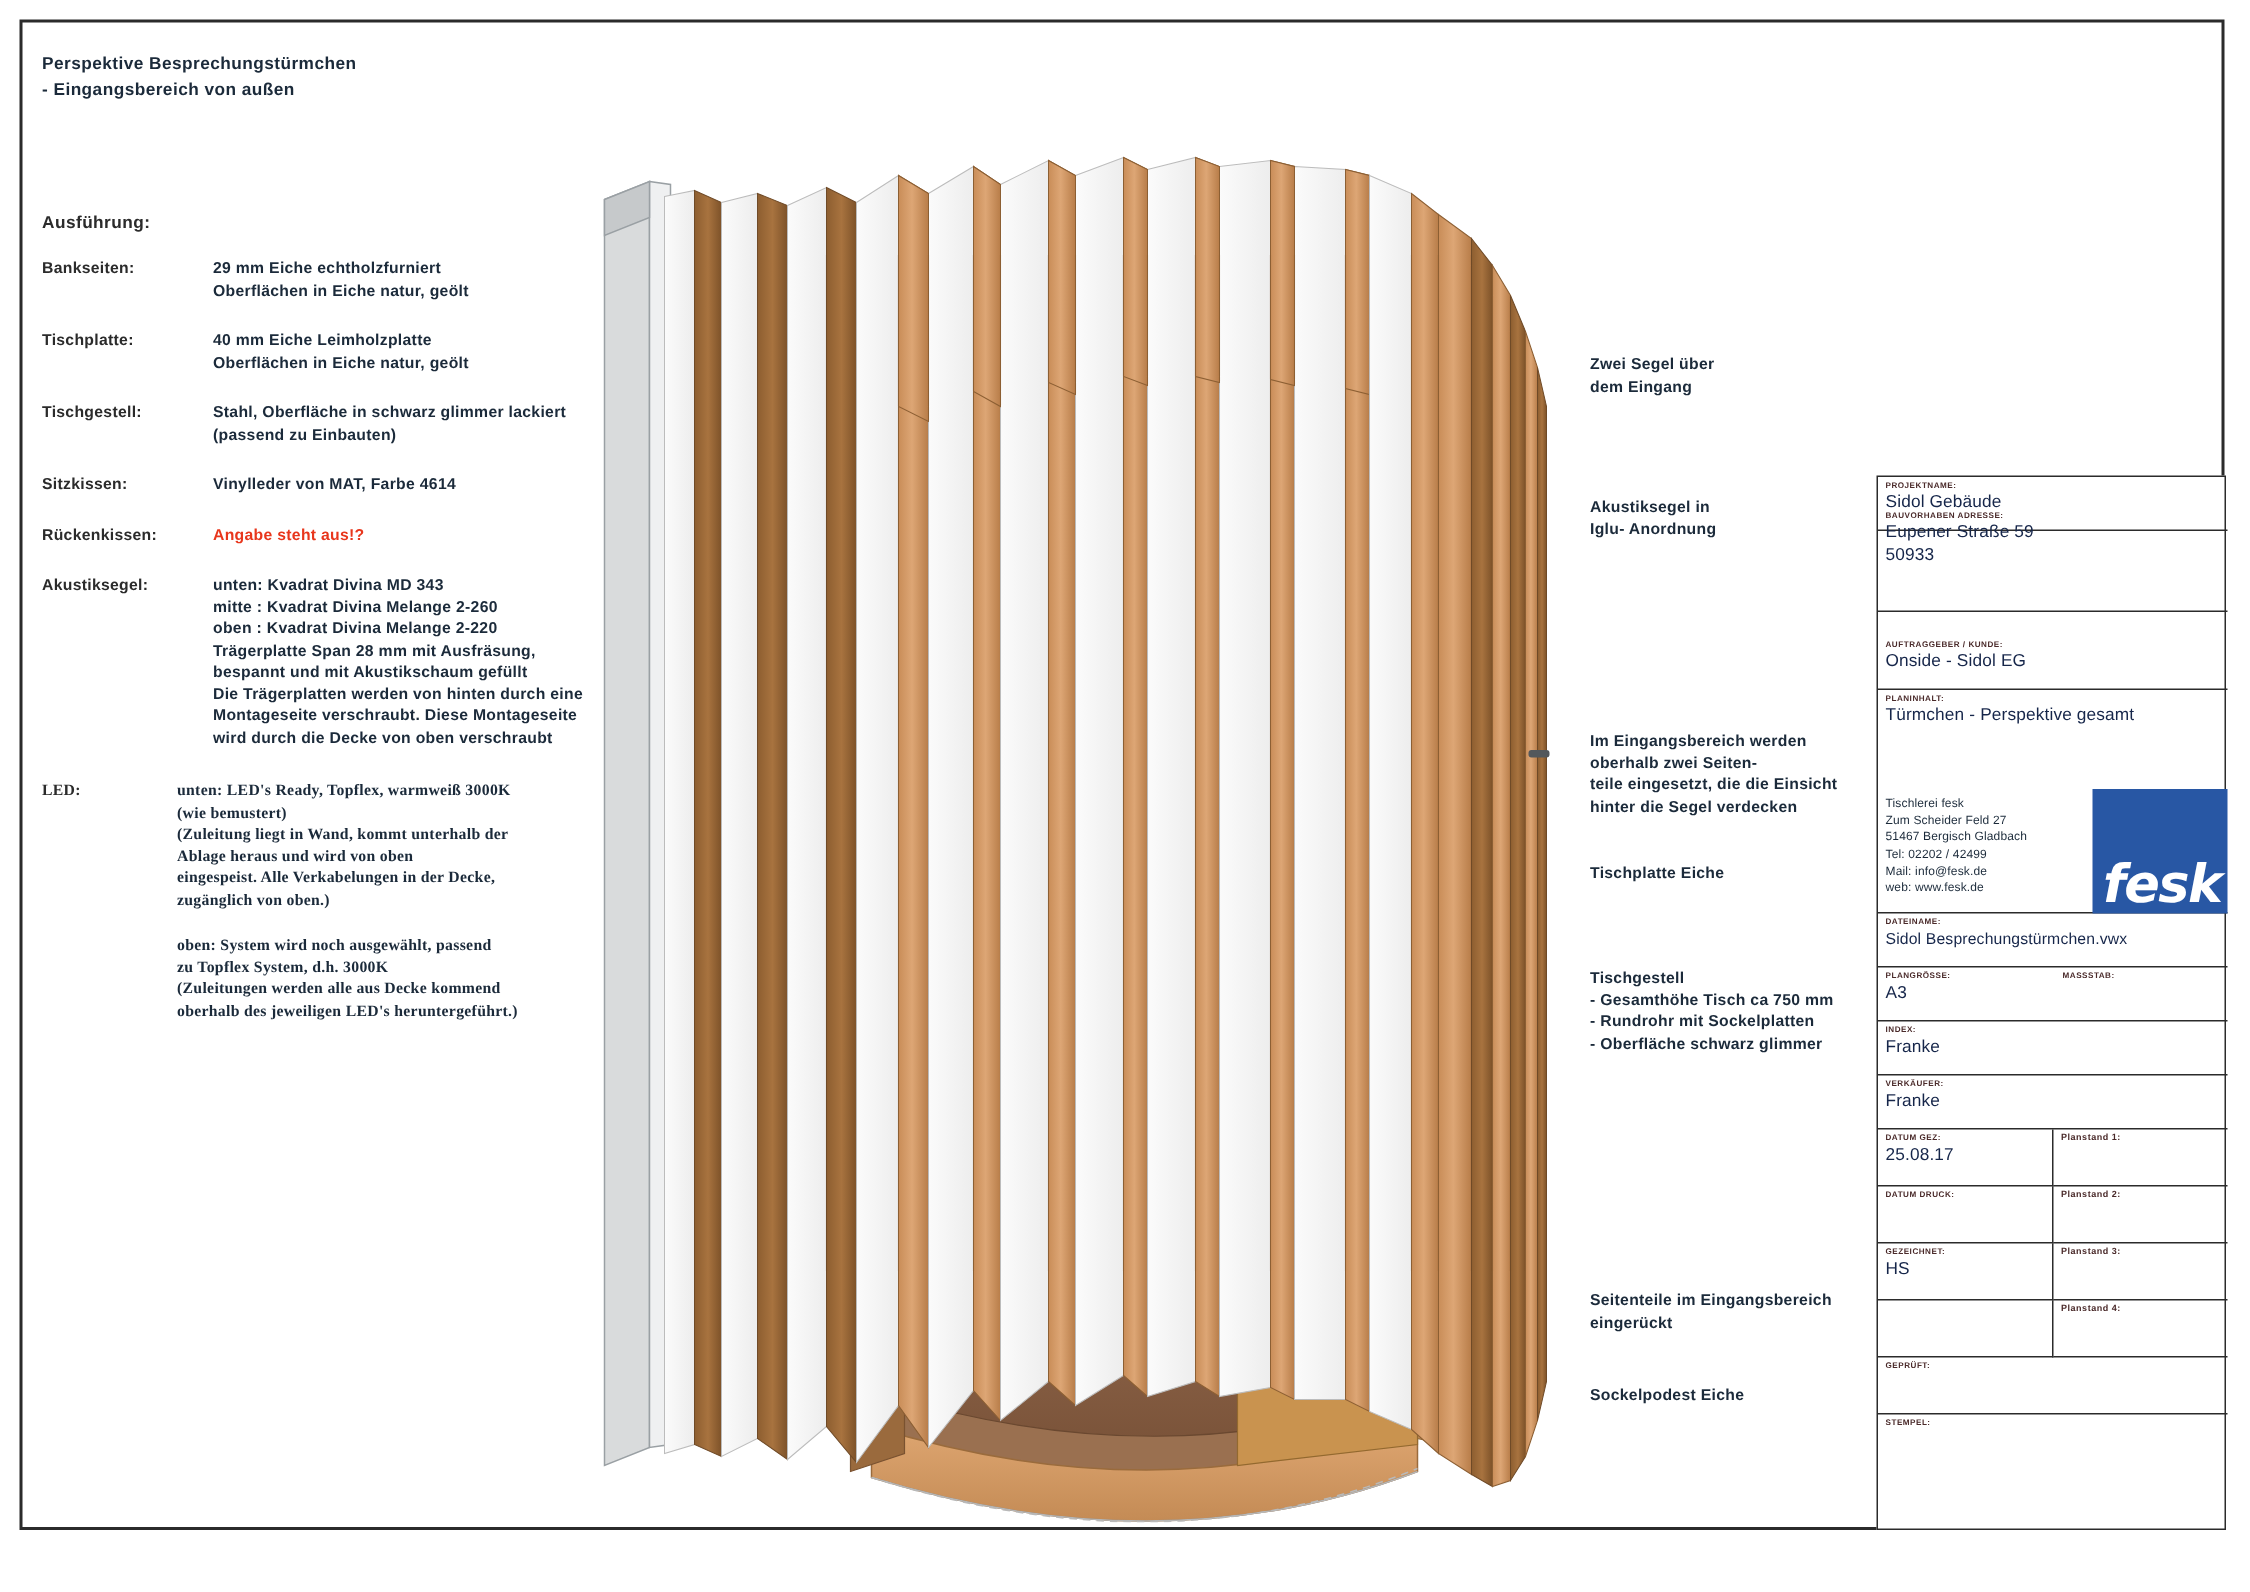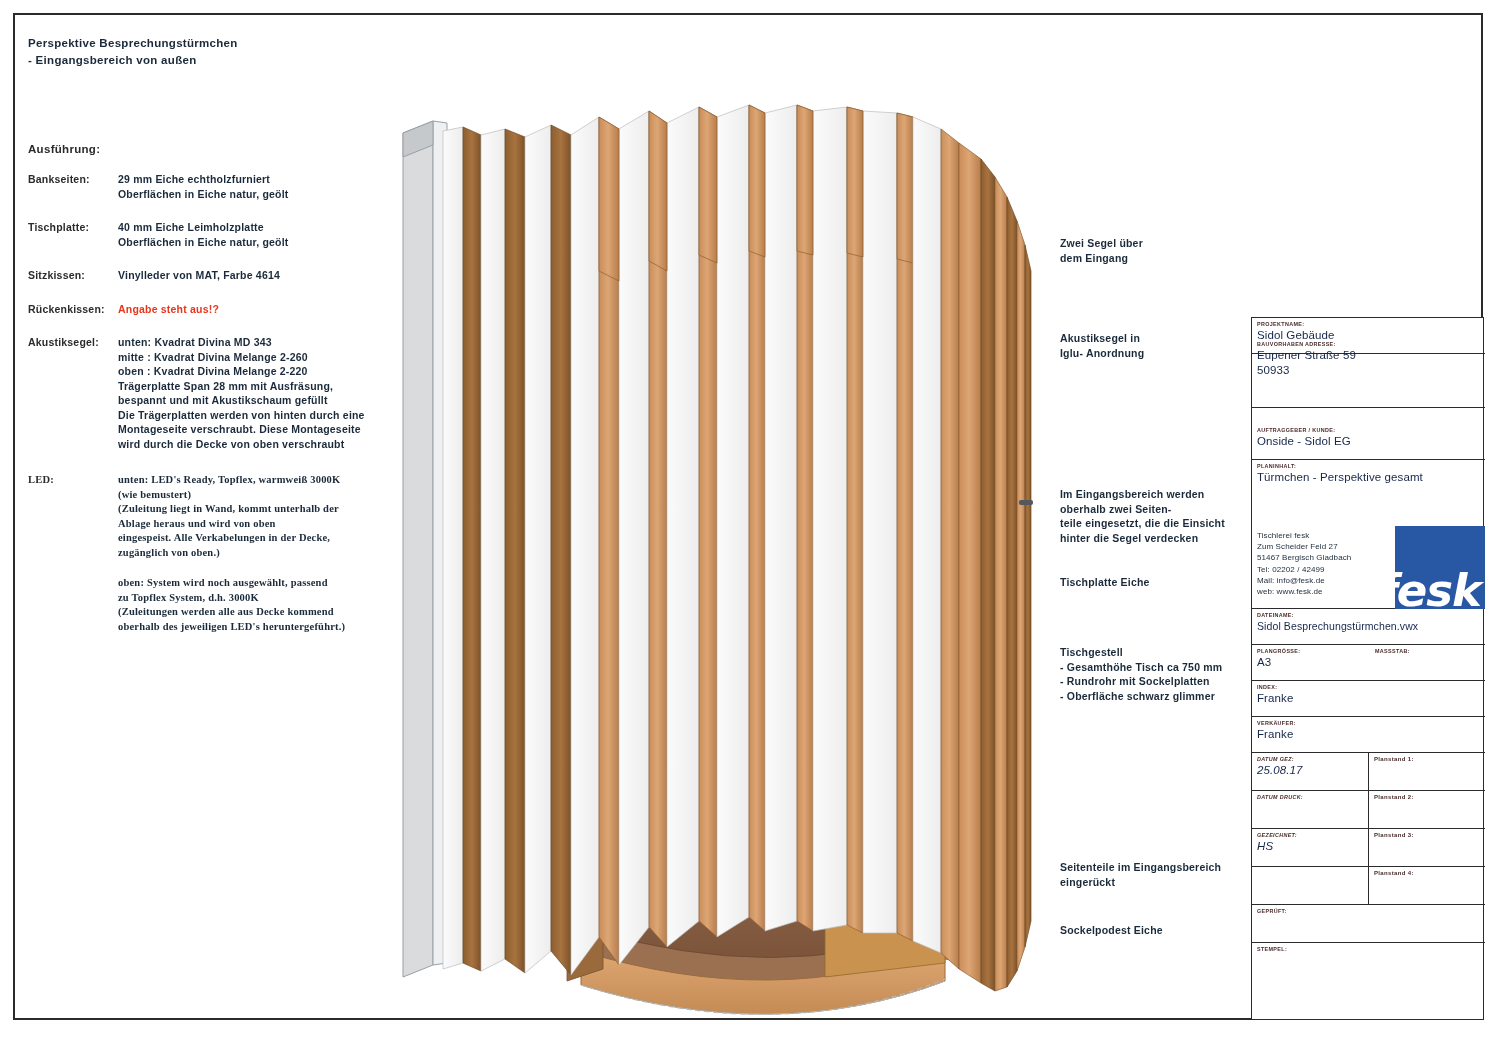--- a/index.html
+++ b/index.html
@@ -9,37 +9,37 @@
   #frame{position:absolute;left:13px;top:13px;width:1470px;height:1007px;border:2px solid #2b2b2b;box-sizing:border-box;}
   
   #title-head{position:absolute;left:28px;top:35px;width:420px;}
   .ttl-line{font-size:11.5px;font-weight:bold;color:#1b2a3a;letter-spacing:.3px;line-height:17px;}
   #exec-head{position:absolute;left:28px;top:143px;font-size:11.5px;font-weight:bold;color:#2b2b2b;letter-spacing:.3px;}
   #spec-list{position:absolute;left:28px;top:172px;width:420px;}
   .spec-row{display:flex;margin-bottom:14px;}
   .spec-key{width:90px;flex:0 0 90px;font-size:10.5px;font-weight:bold;color:#2b2b2b;line-height:14.5px;letter-spacing:.2px;}
   .spec-val{font-size:10.5px;font-weight:bold;color:#1b2a3a;line-height:14.5px;letter-spacing:.2px;white-space:pre-line;}
   .spec-val.warn{color:#e8361c;}
-  .spec-row.gap-big{margin-bottom:19px;}
+  .spec-row.gap-big{margin-bottom:19px;gap:24px;}
   
   .note{position:absolute;font-size:10.5px;font-weight:bold;color:#1b2a3a;line-height:14.5px;letter-spacing:.2px;white-space:pre-line;}
   
   #tblock{position:absolute;left:1251px;top:317px;width:233px;height:703px;border:1.4px solid #2b2b2b;box-sizing:border-box;background:#fff;}
   .tb-cell{position:absolute;box-sizing:border-box;border-bottom:1.4px solid #2b2b2b;left:0;width:233px;padding:2px 5px 0 5px;overflow:hidden;}
   .tb-lbl{font-size:5.4px;font-weight:bold;color:#4a2a2a;letter-spacing:.35px;text-transform:uppercase;line-height:8px;}
   .tb-val{font-size:11.5px;color:#16264a;line-height:15px;letter-spacing:.1px;}
   .tb-val.sm{font-size:10.5px;line-height:14px;}
   .tb-split{position:absolute;box-sizing:border-box;border-bottom:1.4px solid #2b2b2b;}
-  .tb-split.lft{left:0;width:117px;border-right:1.4px solid #2b2b2b;padding:2px 5px 0 5px;font-style:italic;}
+  .tb-split.lft{left:0;width:117px;border-right:1.4px solid #2b2b2b;padding:2px 5px 0 5px;}
   .tb-split.rgt{left:117px;width:116px;padding:2px 5px 0 5px;}
   
   #tb-company{position:absolute;left:0;top:208px;width:233px;height:83px;border-bottom:1.4px solid #2b2b2b;box-sizing:border-box;}
   #tb-comp-txt{position:absolute;left:5px;top:4px;font-size:8px;color:#1b2a3a;line-height:11.2px;letter-spacing:.1px;white-space:pre-line;z-index:3;}
   #logo-box{position:absolute;right:0;top:0;width:90px;height:83px;background:#2857a4;}
-  #logo-word{position:absolute;right:4px;bottom:-4px;font-family:"DejaVu Sans",sans-serif;font-size:45px;font-style:italic;font-weight:bold;color:#ffffff;letter-spacing:-1px;line-height:45px;}
+  #logo-word{position:absolute;right:4px;bottom:-4px;font-family:"DejaVu Sans",sans-serif;font-size:35px;font-style:italic;font-weight:bold;color:#ffffff;letter-spacing:-1px;line-height:45px;}
   
   #illus{position:absolute;left:385px;top:85px;width:680px;height:930px;}
   #illus svg{display:block;}
 </style>
 </head>
 <body>
 
 <div id="page">
   <div id="frame"></div>
 
@@ -53,20 +53,25 @@
   <div id="spec-list">
     <div class="spec-row gap-big">
       <div class="spec-key">Bankseiten:</div>
       <div class="spec-val">29 mm Eiche echtholzfurniert
 Oberflächen in Eiche natur, geölt</div>
     </div>
     <div class="spec-row gap-big">
       <div class="spec-key">Tischplatte:</div>
       <div class="spec-val">40 mm Eiche Leimholzplatte
 Oberflächen in Eiche natur, geölt</div>
+    </div>
+    <div class="spec-row gap-big">
+      <div class="spec-key">Tischgestell:</div>
+      <div class="spec-val">Stahl, Oberfläche in schwarz glimmer lackiert
+(passend zu Einbauten)</div>
     </div>
     <div class="spec-row gap-big">
       <div class="spec-key">Sitzkissen:</div>
       <div class="spec-val">Vinylleder von MAT, Farbe 4614</div>
     </div>
     <div class="spec-row gap-big">
       <div class="spec-key">Rückenkissen:</div>
       <div class="spec-val warn">Angabe steht aus!?</div>
     </div>
     <div class="spec-row gap-big">

